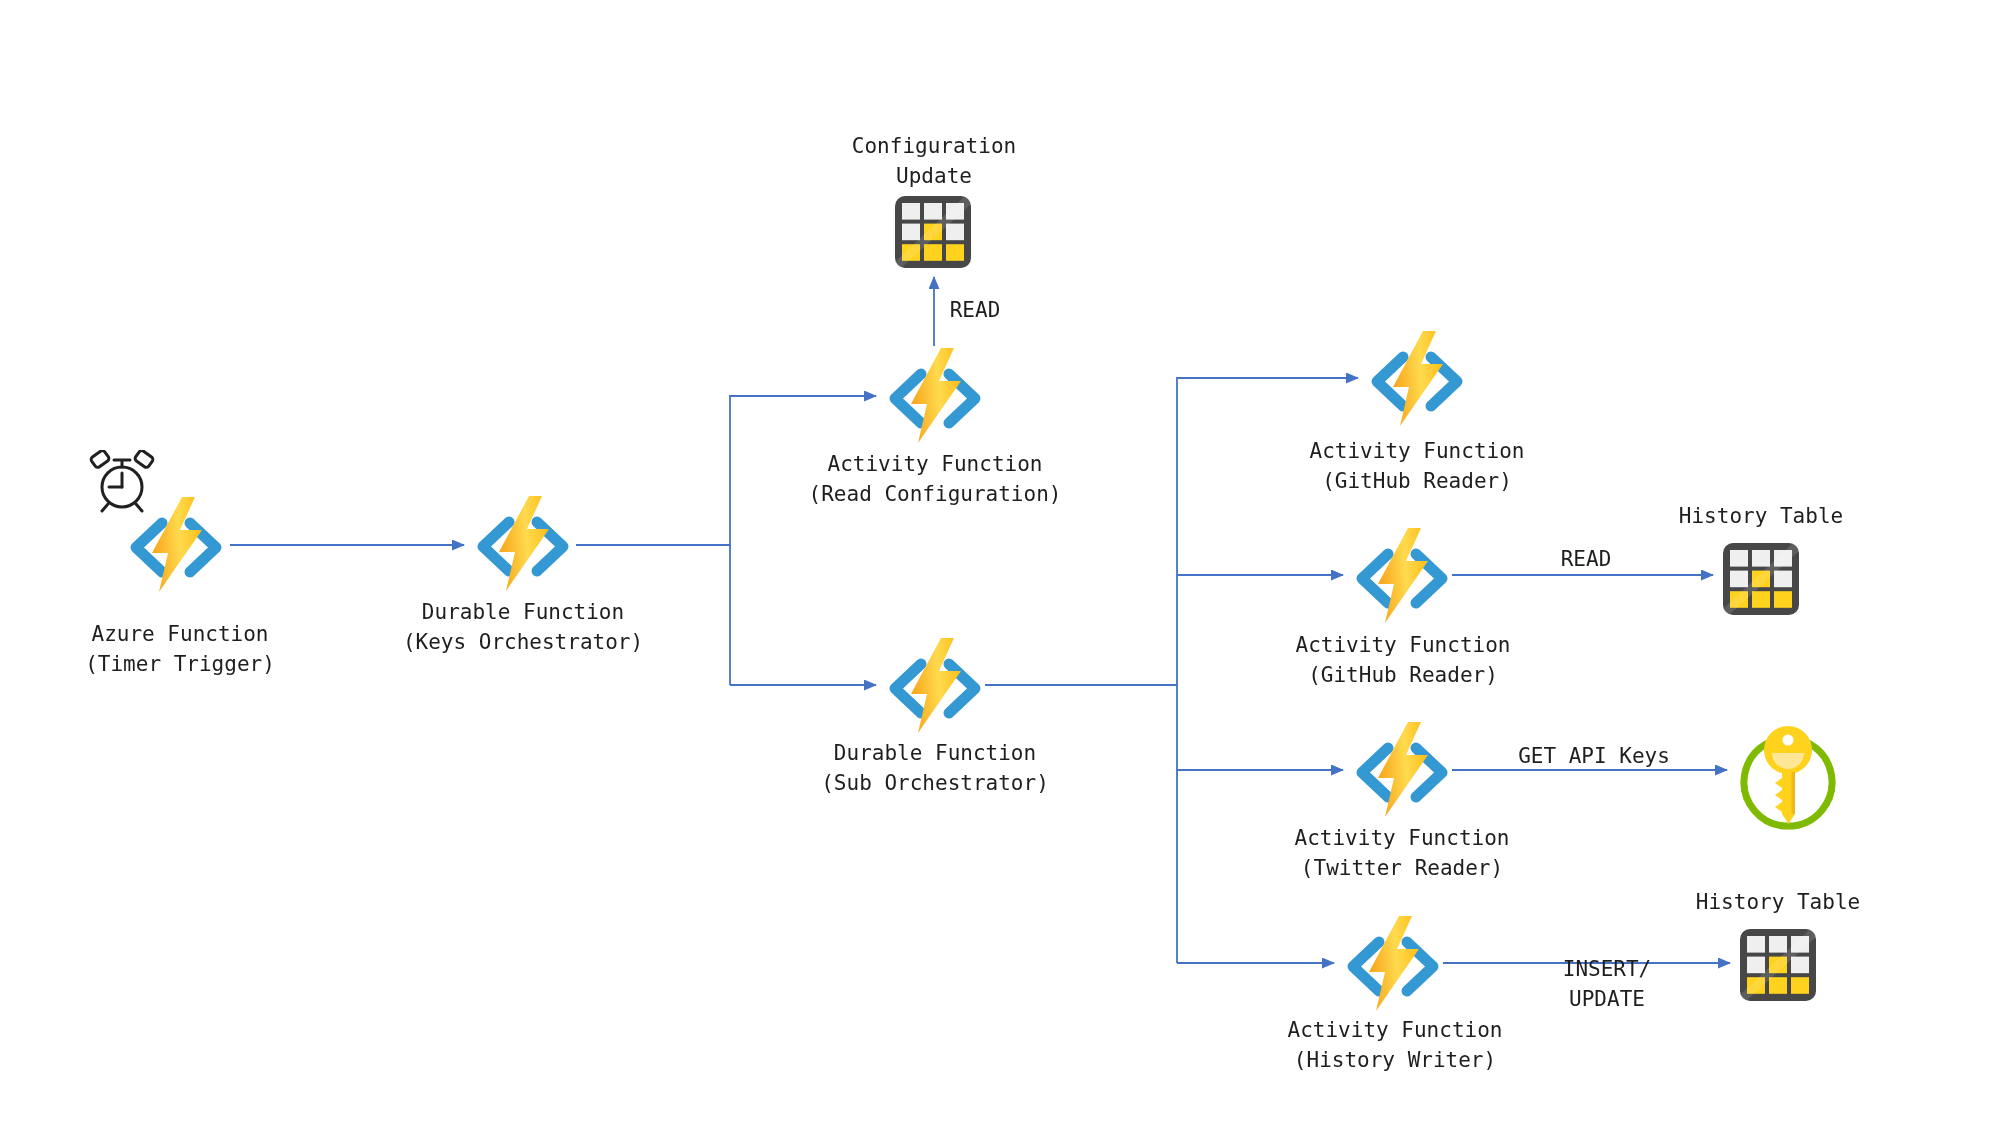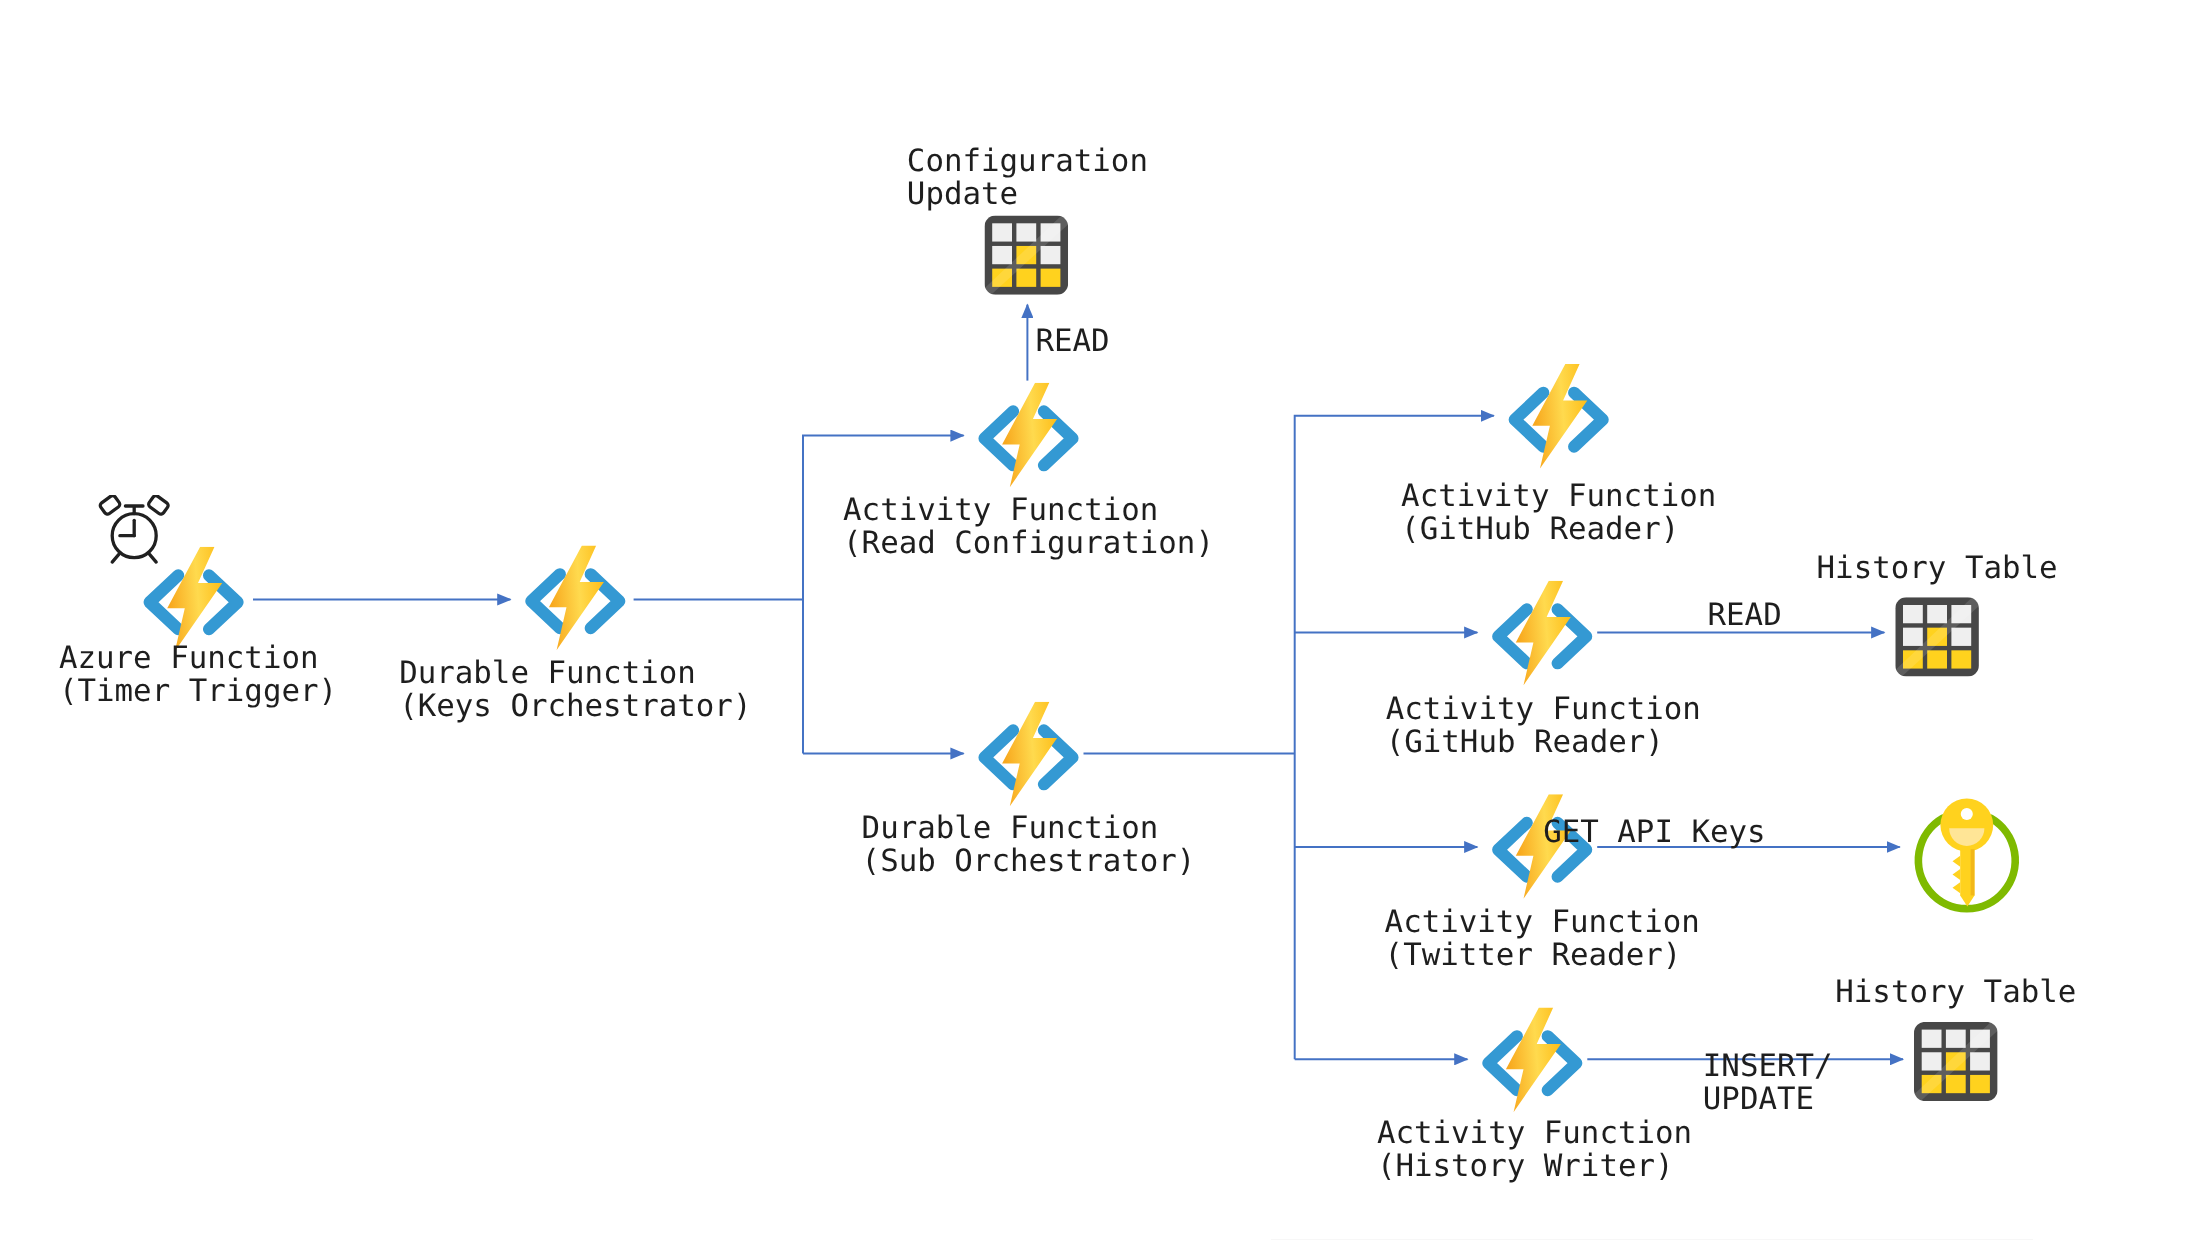--- a/index.html
+++ b/index.html
@@ -24,22 +24,22 @@
   .tcw{fill:var(--table-cell-light);}
   .tcy{fill:var(--table-cell-yellow);}
   .tgloss{fill:#ffffff; opacity:.13;}
   .karc{fill:none; stroke:var(--key-green); stroke-width:7; stroke-linecap:round;}
   .kyellow{fill:var(--key-yellow);}
   .klight{fill:#FFE596;}
   .kstripe{fill:#F0B317; opacity:.85;}
   .khole{fill:#ffffff;}
   .clockstroke{fill:none; stroke:var(--clock-stroke); stroke-width:3; stroke-linecap:round; stroke-linejoin:round;}
   .lbl{
-    position:absolute; transform:translateX(-50%); 
-    font-size:28px; line-height:30px; white-space:nowrap; color:var(--text);
+    position:absolute; transform:translateX(-50%); text-align:center;
+    font-size:21px; line-height:30px; white-space:nowrap; color:var(--text);
   }
 </style>
 </head>
 <body>
 
 <div class="canvas">
 
   <svg width="0" height="0" style="position:absolute" aria-hidden="true">
     <defs>
       <linearGradient id="boltGrad" x1="0" y1="0.15" x2="1" y2="0">
@@ -142,21 +142,21 @@
   <svg class="icon" style="left:1723px;top:543px" width="76" height="72" viewBox="0 0 76 72">
       <use href="#table-icon"></use>
     </svg>
   <svg class="icon" style="left:1740px;top:929px" width="76" height="72" viewBox="0 0 76 72">
       <use href="#table-icon"></use>
     </svg>
   <svg class="icon" style="left:1738px;top:720px" width="100" height="110" viewBox="0 0 100 110">
       <use href="#key-icon"></use>
     </svg>
 
-  <div class="lbl" style="left:180px; top:583px">
+  <div class="lbl" style="left:180px; top:619px">
     <div>Azure Function</div>
     <div>(Timer Trigger)</div>
   </div>
   <div class="lbl" style="left:523px; top:597px">
     <div>Durable Function</div>
     <div>(Keys Orchestrator)</div>
   </div>
   <div class="lbl" style="left:935px; top:449px">
     <div>Activity Function</div>
     <div>(Read Configuration)</div>
@@ -192,21 +192,21 @@
   <div class="lbl" style="left:1778px; top:887px">
     <div>History Table</div>
   </div>
 
   <div class="lbl" style="left:975px; top:295px">
     <div>READ</div>
   </div>
   <div class="lbl" style="left:1586px; top:544px">
     <div>READ</div>
   </div>
-  <div class="lbl" style="left:1504px; top:741px">
+  <div class="lbl" style="left:1594px; top:741px">
     <div>GET API Keys</div>
   </div>
   <div class="lbl" style="left:1607px; top:954px">
     <div>INSERT/</div>
     <div>UPDATE</div>
   </div>
 
 </div>
 
 </body></html>

